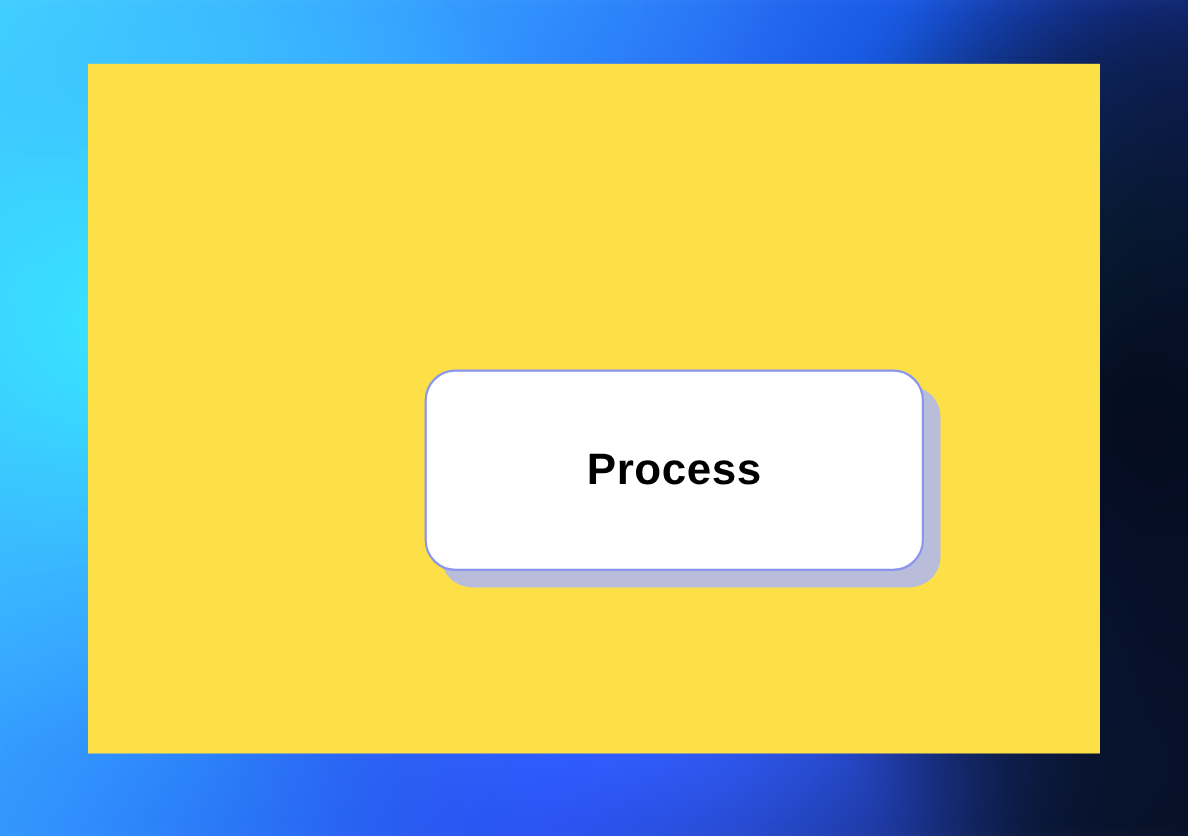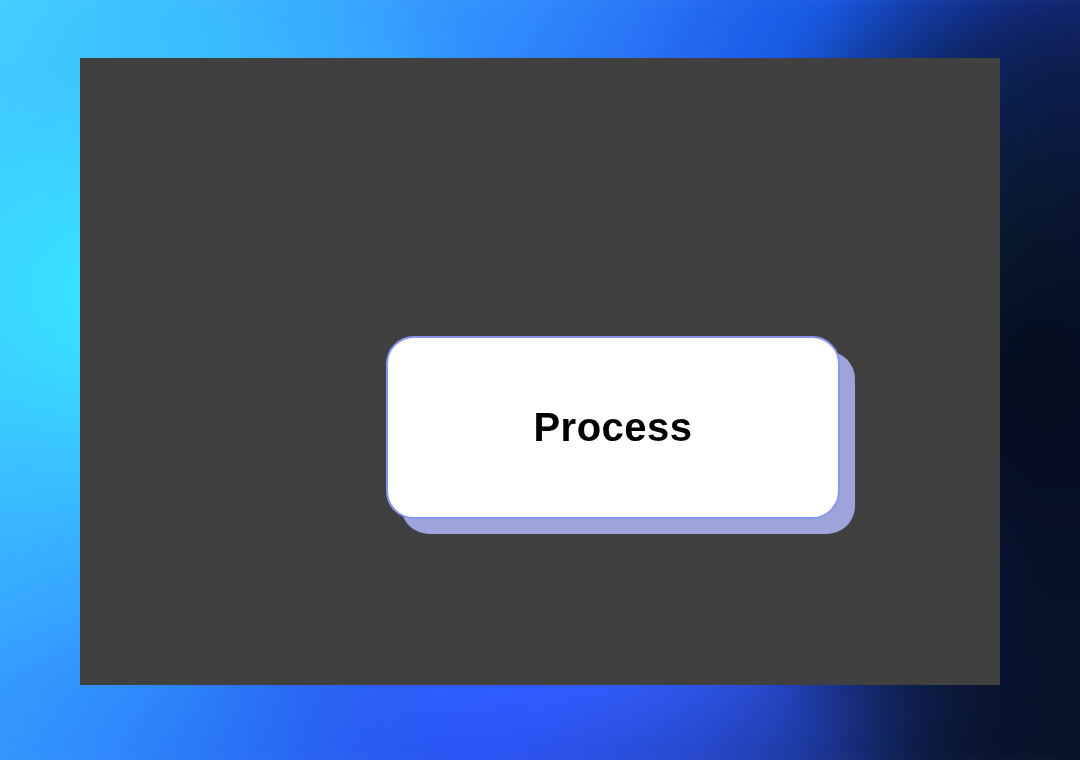--- a/index.html
+++ b/index.html
@@ -26,21 +26,21 @@
         linear-gradient(120deg, #5ad4f5 0%, #3d8be8 35%, #2548cf 60%, #0a1530 88%, #050812 100%);
       filter: blur(18px) saturate(1.2);
       transform: scale(1.1);
     }
     .canvas {
       position: absolute;
       left: 80px;
       top: 58px;
       width: 920px;
       height: 627px;
-      background: #404040;
+      background: #fde047;
       display: flex;
       align-items: center;
       justify-content: center;
     }
     .node-wrapper {
       position: absolute;
       left: 306px;
       top: 278px;
       width: 454px;
       height: 183px;

